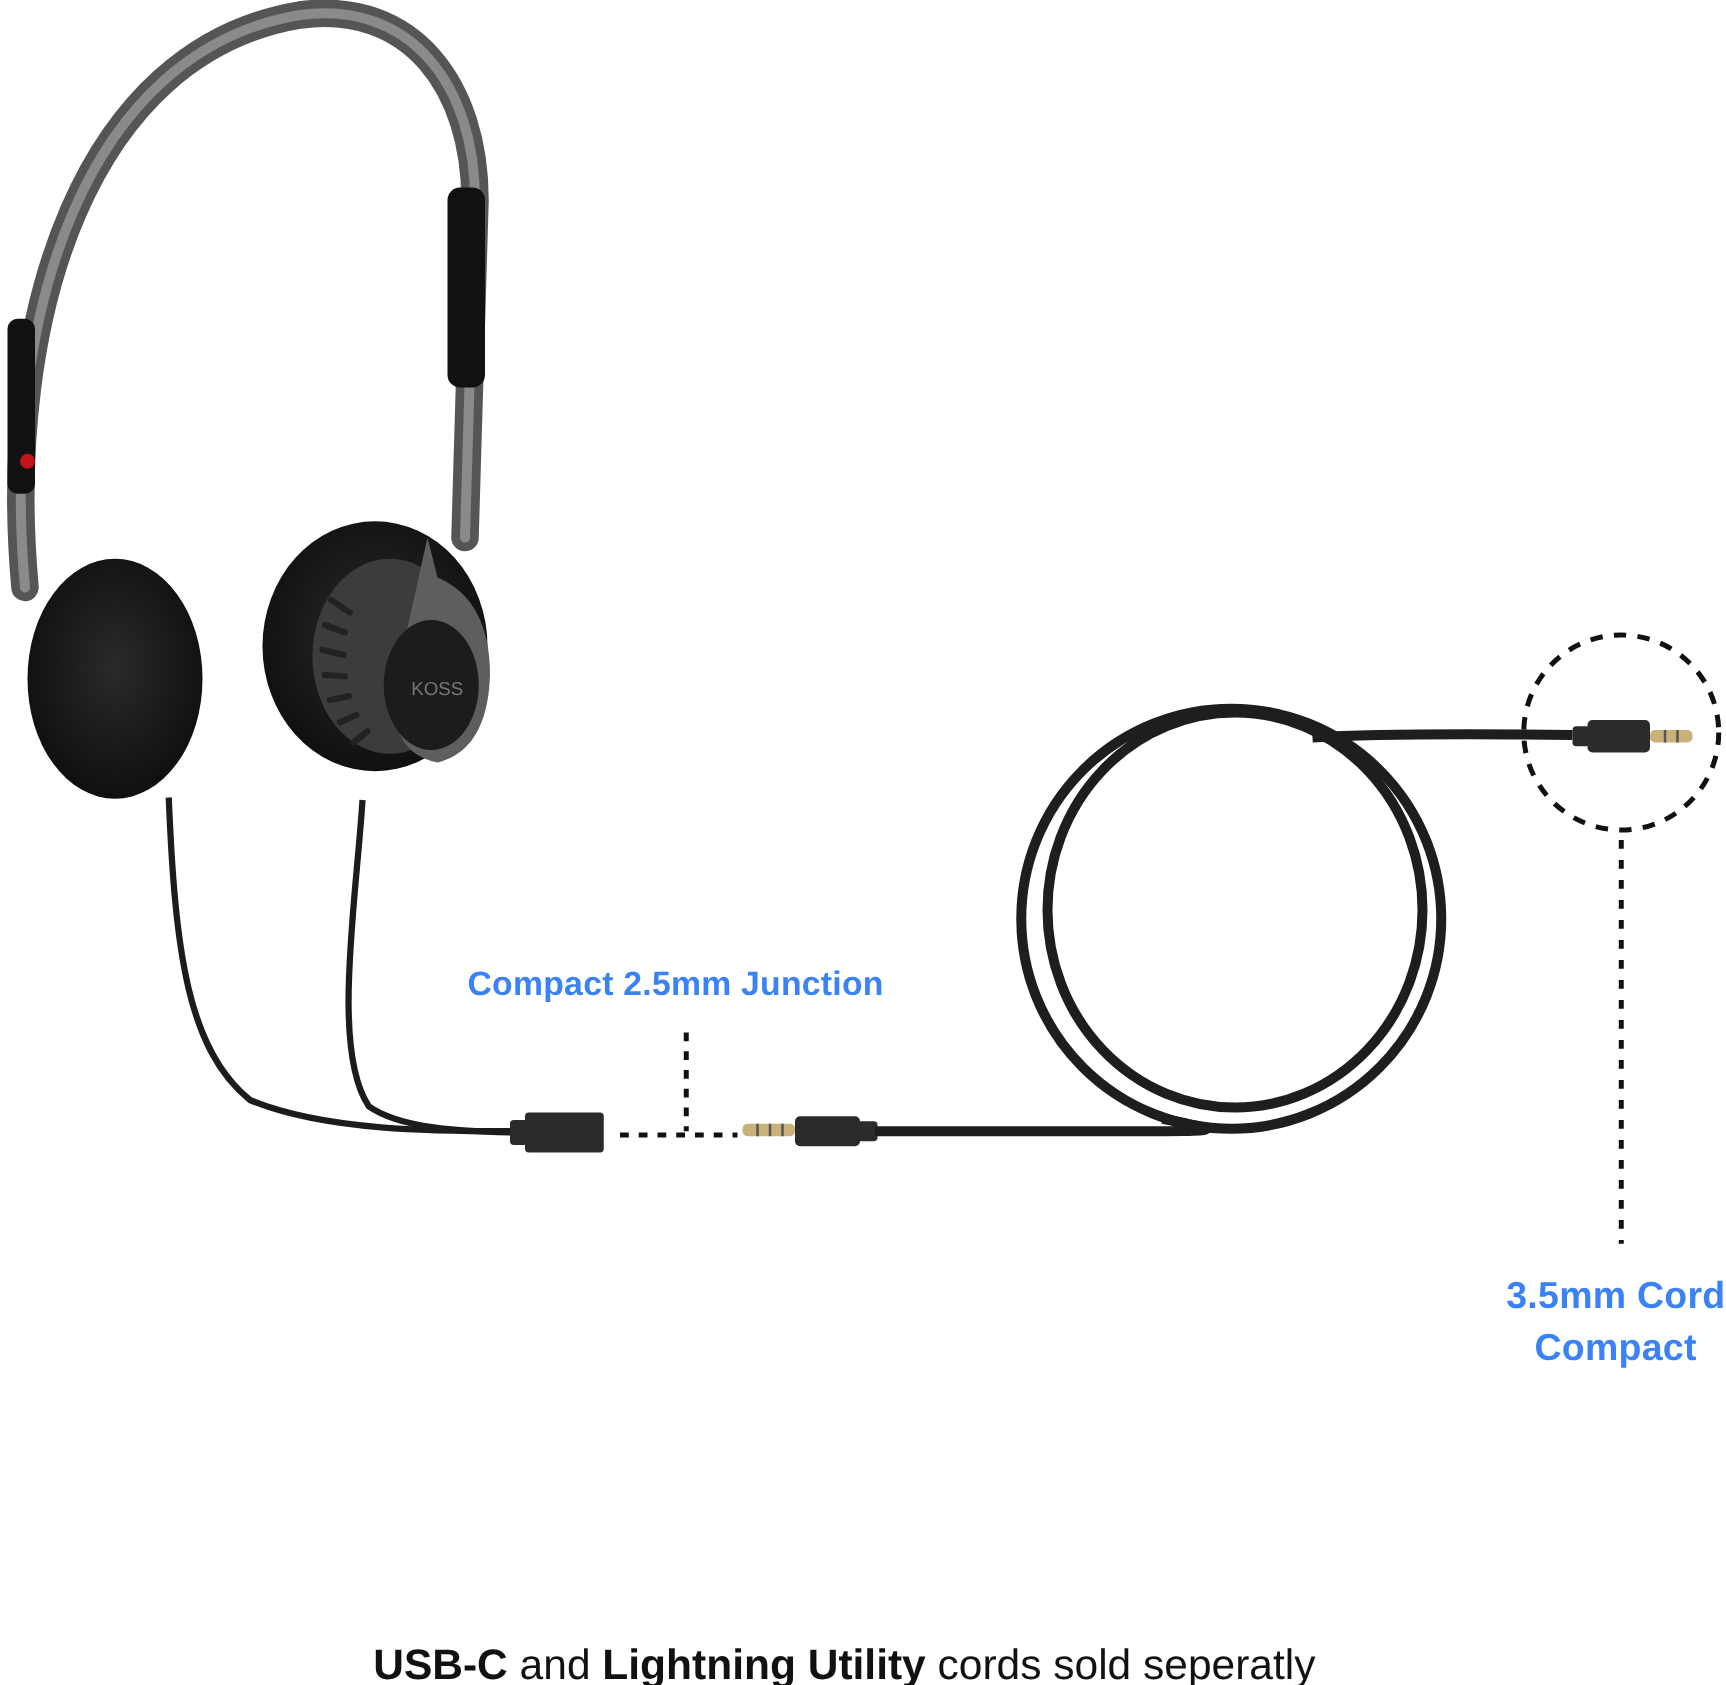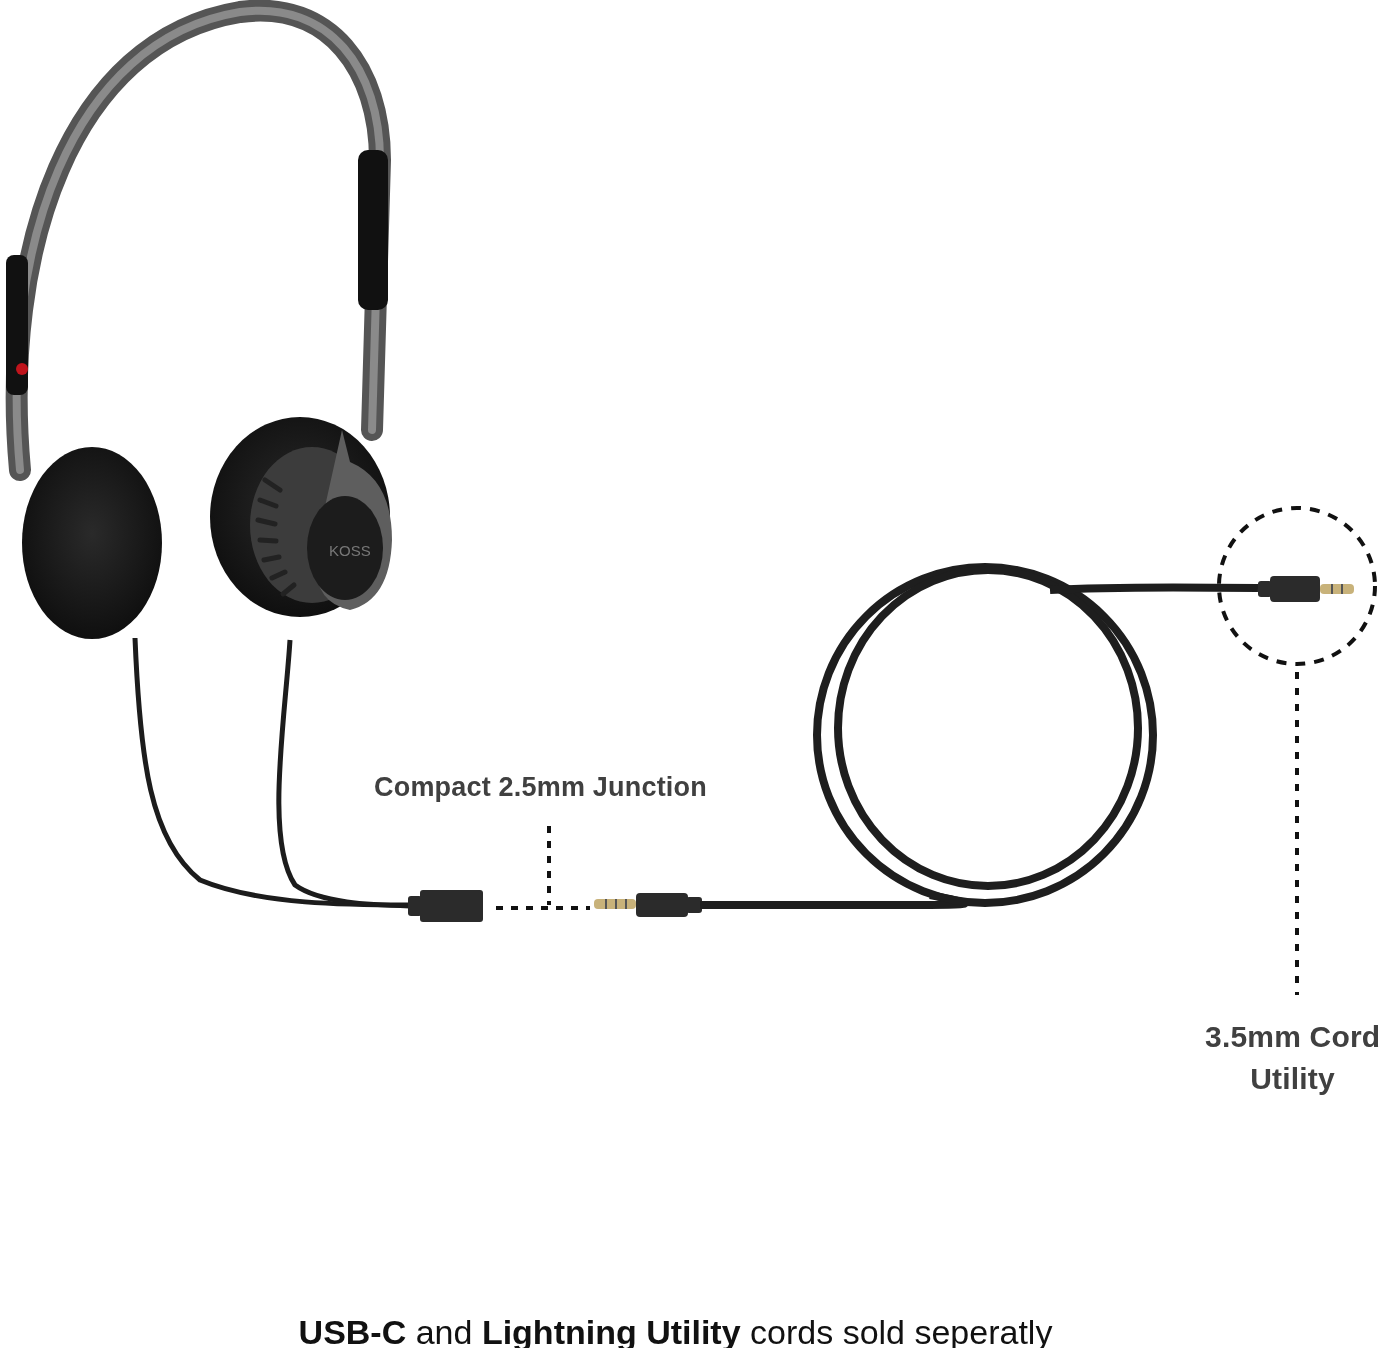--- a/index.html
+++ b/index.html
@@ -1,19 +1,19 @@
 <!DOCTYPE html>
 <html><head>
 <meta charset="utf-8">
 <style>
   html, body { margin: 0; padding: 0; background: #ffffff; }
   body { width: 1381px; height: 1348px; position: relative; overflow: hidden;
          font-family: "Liberation Sans", "DejaVu Sans", sans-serif; color: #111; }
   .art { position: absolute; left: 0; top: 0; }
-  .label { position: absolute; font-weight: bold; color: #404040; white-space: nowrap; letter-spacing: 0.2px; }
+  .label { position: absolute; font-weight: bold; color: #3b82f6; white-space: nowrap; letter-spacing: 0.2px; }
   #junction-label { left: 374px; top: 772px; font-size: 27px; }
   #cord-label { left: 1205px; top: 1016px; font-size: 30px; text-align: center; line-height: 42px; width: 175px; }
   #footer { position: absolute; left: 0; width: 1351px; top: 1313px; text-align: center; font-size: 34px; }
   #footer .b { font-weight: bold; }
   #footer .n { font-weight: normal; }
 </style>
 </head>
 <body>
 
 <svg class="art" width="1381" height="1348" viewBox="0 0 1381 1348" xmlns="http://www.w3.org/2000/svg">
@@ -98,16 +98,16 @@
   <g fill="none" stroke="#111" stroke-width="4">
     <circle cx="1297" cy="586" r="78" stroke-dasharray="10 9"></circle>
     <line x1="1297" y1="672" x2="1297" y2="995" stroke-dasharray="7 9"></line>
   </g>
 </svg>
 
 <div id="junction-label" class="label">Compact 2.5mm Junction</div>
 
 <div id="cord-label" class="label">
   <div>3.5mm Cord</div>
-  <div>Utility</div>
+  <div>Compact</div>
 </div>
 
 <div id="footer"><span class="b">USB-C</span><span class="n"> and </span><span class="b">Lightning Utility</span><span class="n"> cords sold seperatly</span></div>
 
 </body></html>

